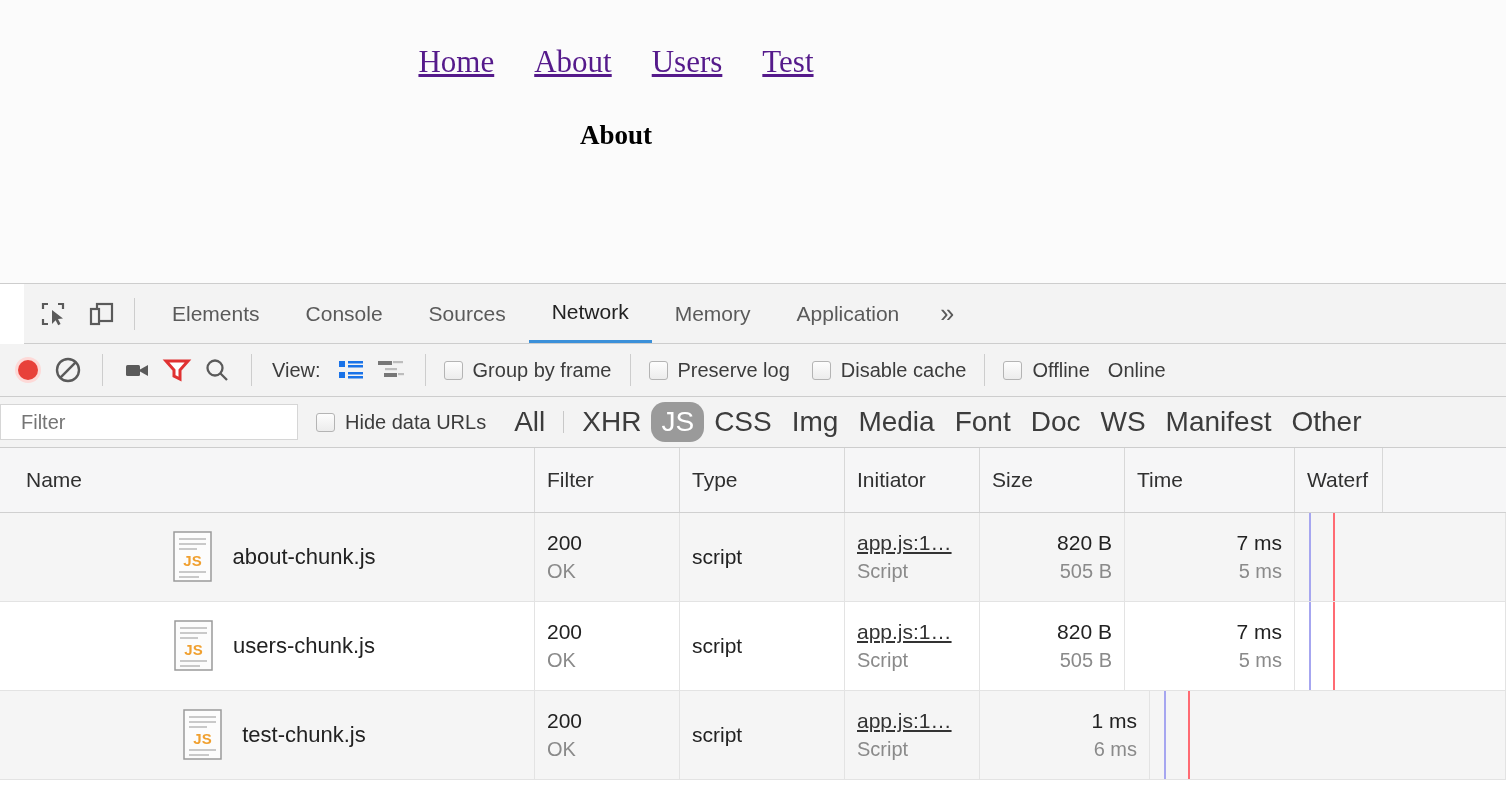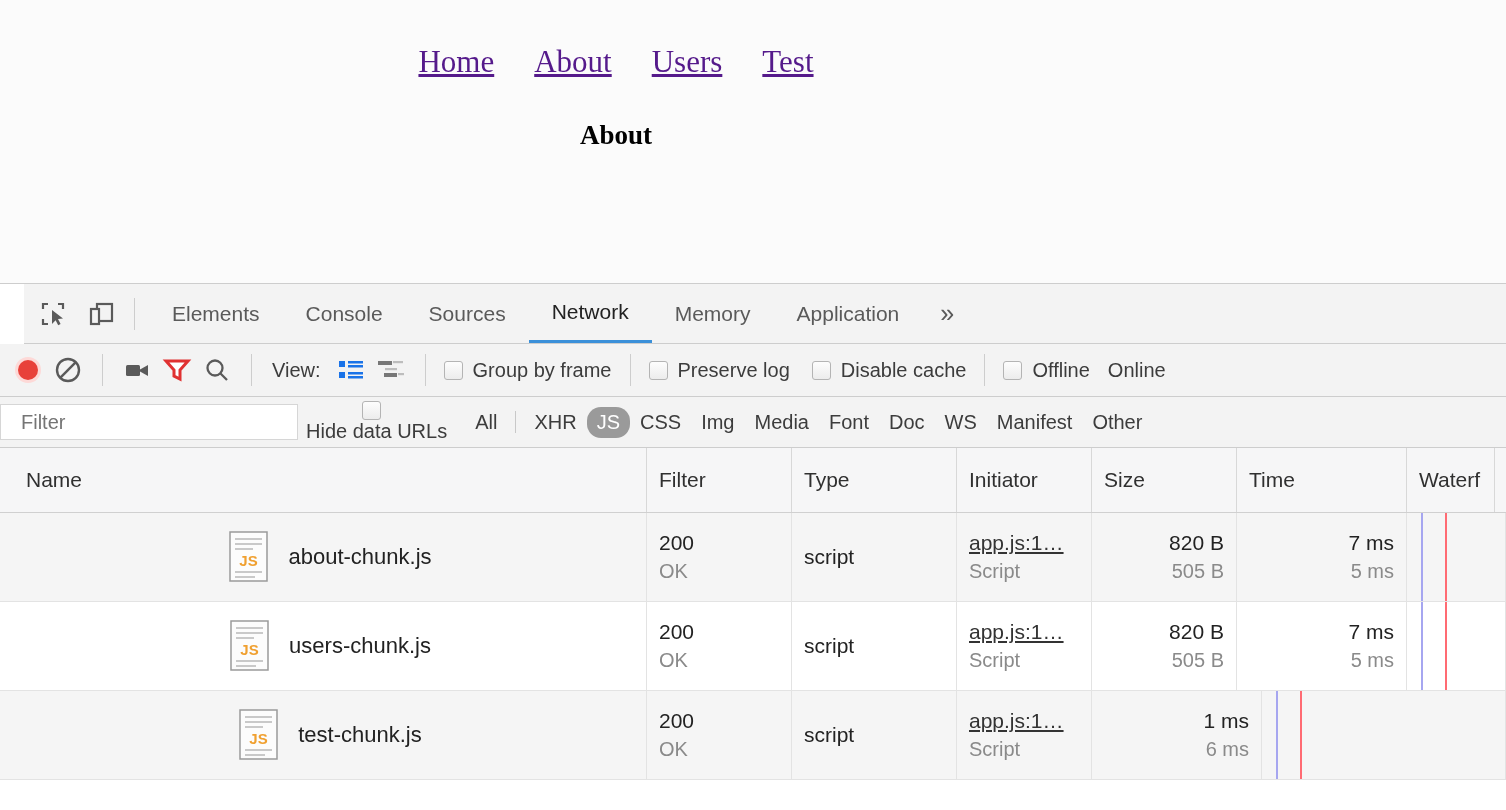--- a/index.html
+++ b/index.html
@@ -158,24 +158,24 @@
     border: 1px solid #d6d6d6;
     background: #fff;
     font-size: 20px;
     color: #888;
     padding: 0 20px;
     box-sizing: border-box;
     font-family: "Liberation Sans", sans-serif;
     outline: none;
     margin-left: 0;
   }
-  .filterbar .cb-check { margin-left: 8px; flex-direction: column; }
+  .filterbar .cb-check { margin-left: 18px; }
   .type-list { display: flex; align-items: center; margin-left: 14px; }
   .type-item {
-    font-size: 20px; color: #3c3c3c;
+    font-size: 28px; color: #3c3c3c;
     padding: 4px 10px;
     border-radius: 14px;
     cursor: pointer;
     white-space: nowrap;
   }
   .type-item.selected {
     background: #9a9a9a;
     color: #fff;
   }
   .type-sep {
@@ -252,21 +252,21 @@
     overflow: hidden;
   }
   .wf-line {
     position: absolute;
     top: 0; bottom: 0;
     width: 2px;
   }
   .wf-blue { background: #a6a6f0; }
   .wf-red  { background: #ff6b73; }
 
-  .col-name      { width: 647px; padding-left: 26px; }
+  .col-name      { width: 535px; padding-left: 26px; }
   .col-status    { width: 145px; }
   .col-type      { width: 165px; }
   .col-initiator { width: 135px; }
   .col-size      { width: 145px; }
   .col-time      { width: 170px; }
   .col-waterfall { width: 88px; }
 </style>
 </head>
 <body>
 

